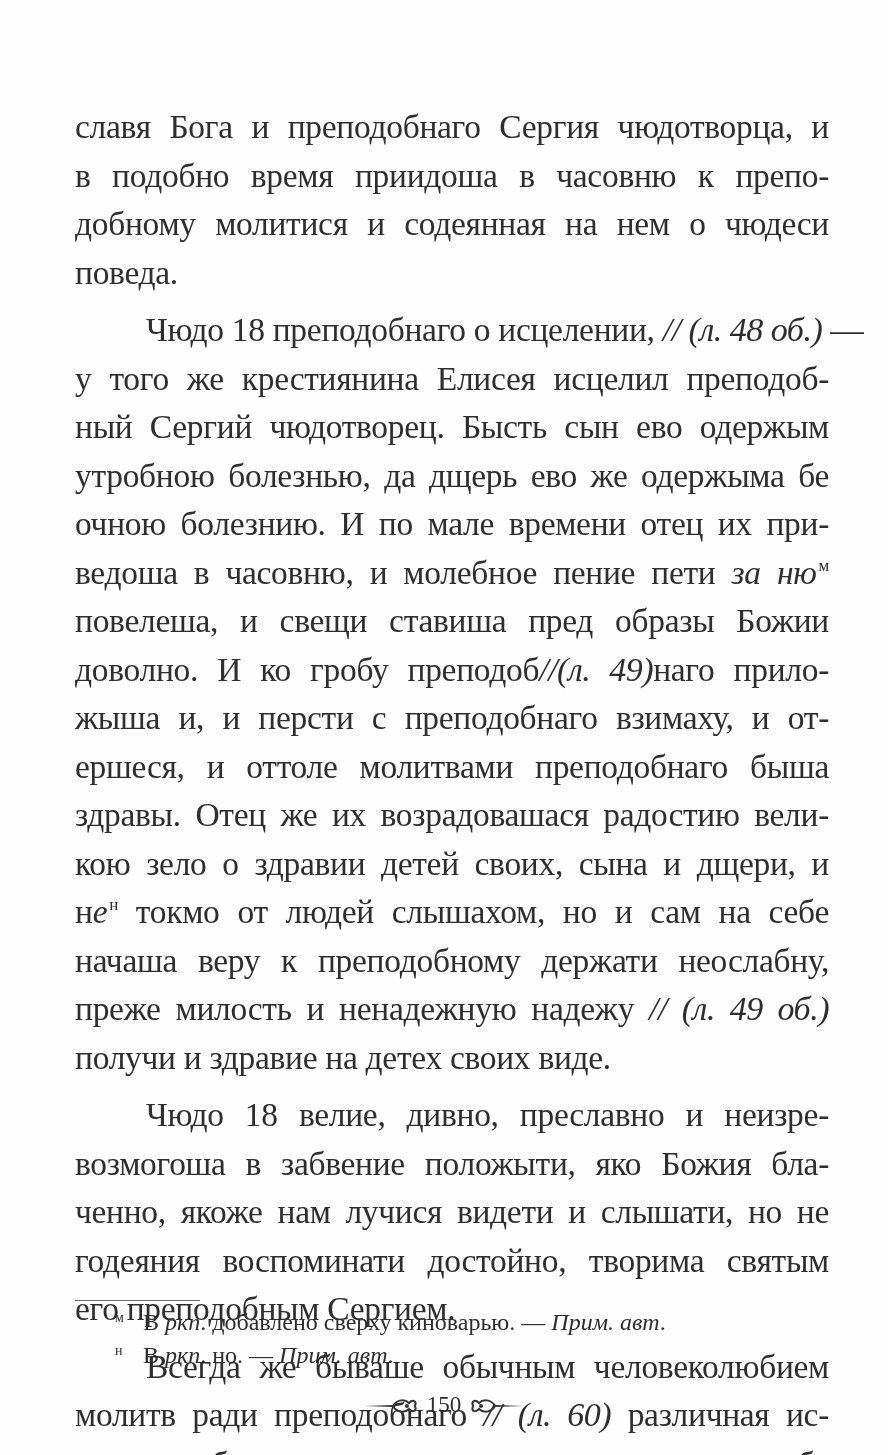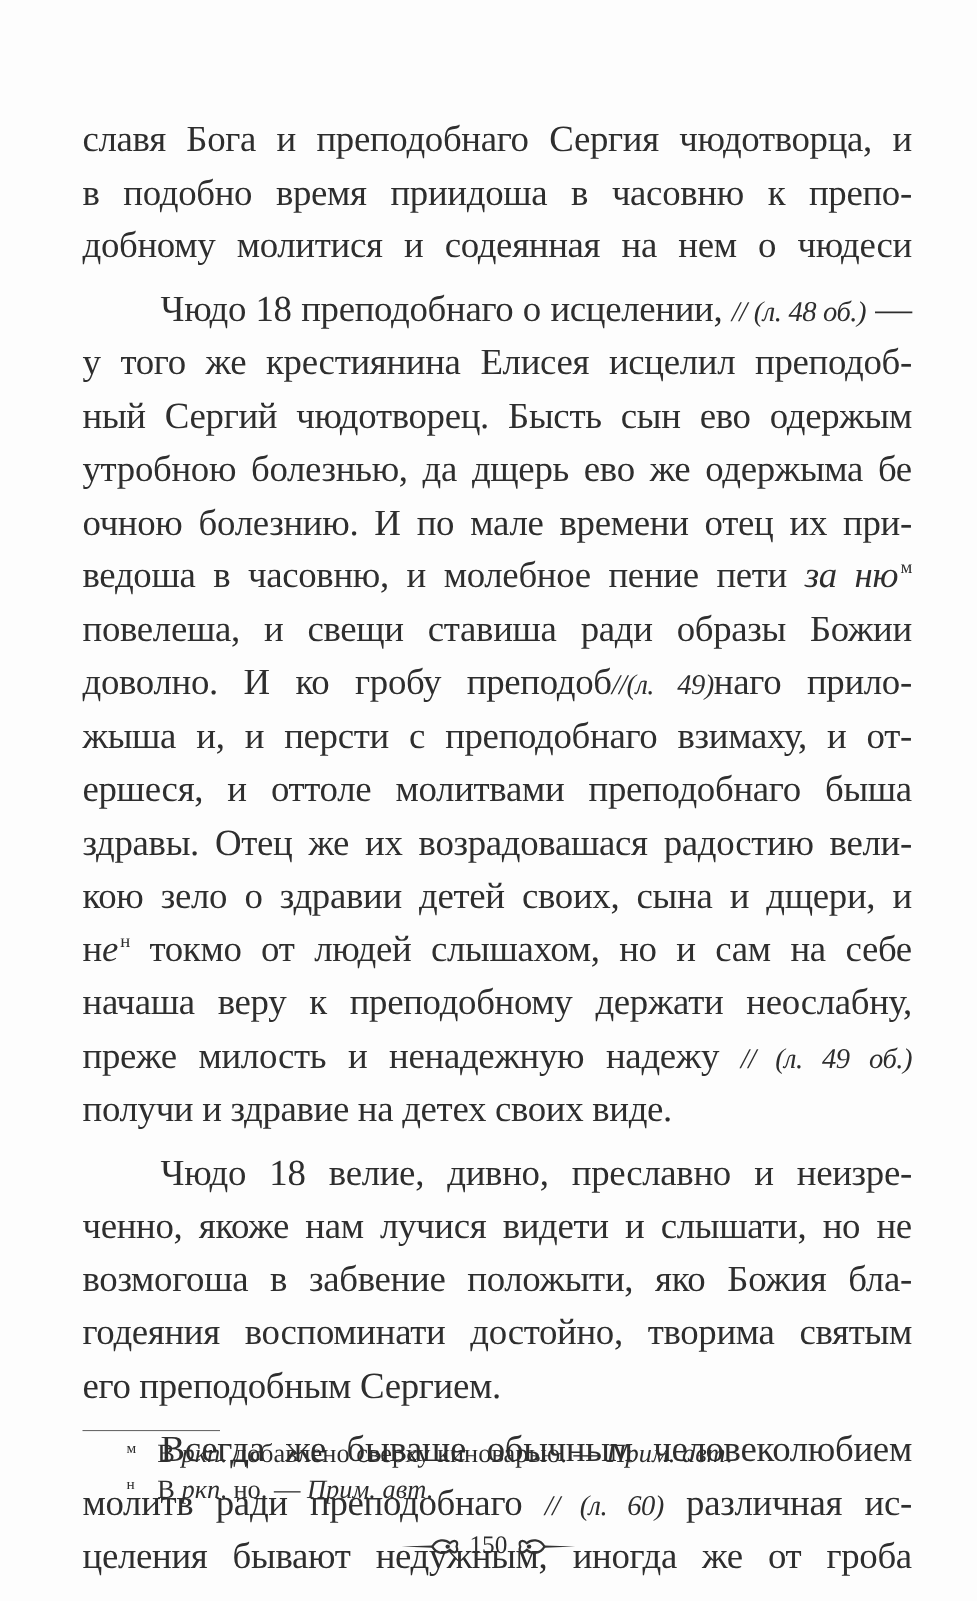--- a/index.html
+++ b/index.html
@@ -38,21 +38,21 @@
       padding-left: 71px;
     }
     .para-gap {
       height: 9px;
     }
     .it {
       font-style: italic;
     }
     .ref {
       font-style: italic;
-      font-size: 26px;
+      font-size: 34px;
       letter-spacing: -0.5px;
     }
     .sup {
       font-size: 17px;
       vertical-align: 13px;
       line-height: 0;
       margin-left: 2px;
     }
     .footnote-rule {
       position: absolute;
@@ -103,47 +103,48 @@
   </style>
 </head>
 <body>
 
 <div class="page">
 
   <div>
     <span class="line justify" style="display: block;">славя Бога и преподобнаго Сергия чюдотворца, и</span>
     <span class="line justify" style="display: block;">в подобно время приидоша в часовню к препо-</span>
     <span class="line justify" style="display: block;">добному молитися и содеянная на нем о чюдеси</span>
+    <span class="line" style="display: block;">поведа.</span>
   </div>
   <div class="para-gap"></div>
 
   <div>
     <span class="line justify indent" style="display: block;"><span>Чюдо 18 преподобнаго о исцелении, </span><span class="ref">// (л. 48 об.)</span><span> —</span></span>
     <span class="line justify" style="display: block;">у того же крестиянина Елисея исцелил преподоб-</span>
     <span class="line justify" style="display: block;">ный Сергий чюдотворец. Бысть сын ево одержым</span>
     <span class="line justify" style="display: block;">утробною болезнью, да дщерь ево же одержыма бе</span>
     <span class="line justify" style="display: block;">очною болезнию. И по мале времени отец их при-</span>
     <span class="line justify" style="display: block;"><span>ведоша в часовню, и молебное пение пети </span><span class="it">за ню</span><span class="sup">м</span></span>
-    <span class="line justify" style="display: block;">повелеша, и свещи ставиша ради образы Божии</span>
+    <span class="line justify" style="display: block;">повелеша, и свещи ставиша пред образы Божии</span>
     <span class="line justify" style="display: block;"><span>доволно. И ко гробу преподоб</span><span class="ref">//(л. 49)</span><span>наго прило-</span></span>
     <span class="line justify" style="display: block;">жыша и, и персти с преподобнаго взимаху, и от-</span>
     <span class="line justify" style="display: block;">ершеся, и оттоле молитвами преподобнаго быша</span>
     <span class="line justify" style="display: block;">здравы. Отец же их возрадовашася радостию вели-</span>
     <span class="line justify" style="display: block;">кою зело о здравии детей своих, сына и дщери, и</span>
     <span class="line justify" style="display: block;"><span>н</span><span class="it">е</span><span class="sup">н</span><span> токмо от людей слышахом, но и сам на себе</span></span>
     <span class="line justify" style="display: block;">начаша веру к преподобному держати неослабну,</span>
     <span class="line justify" style="display: block;"><span>преже милость и ненадежную надежу </span><span class="ref">// (л. 49 об.)</span></span>
     <span class="line" style="display: block;">получи и здравие на детех своих виде.</span>
   </div>
   <div class="para-gap"></div>
 
   <div>
     <span class="line justify indent" style="display: block;">Чюдо 18 велие, дивно, преславно и неизре-</span>
+    <span class="line justify" style="display: block;">возмогоша в забвение положыти, яко Божия бла-</span>
     <span class="line justify" style="display: block;">ченно, якоже нам лучися видети и слышати, но не</span>
-    <span class="line justify" style="display: block;">возмогоша в забвение положыти, яко Божия бла-</span>
     <span class="line justify" style="display: block;">годеяния воспоминати достойно, творима святым</span>
     <span class="line" style="display: block;">его преподобным Сергием.</span>
   </div>
   <div class="para-gap"></div>
 
   <div>
     <span class="line justify indent" style="display: block;">Всегда же бываше обычным человеколюбием</span>
     <span class="line justify" style="display: block;"><span>молитв ради преподобнаго </span><span class="ref">// (л. 60)</span><span> различная ис-</span></span>
     <span class="line justify" style="display: block;">целения бывают недужным, иногда же от гроба</span>
   </div>

